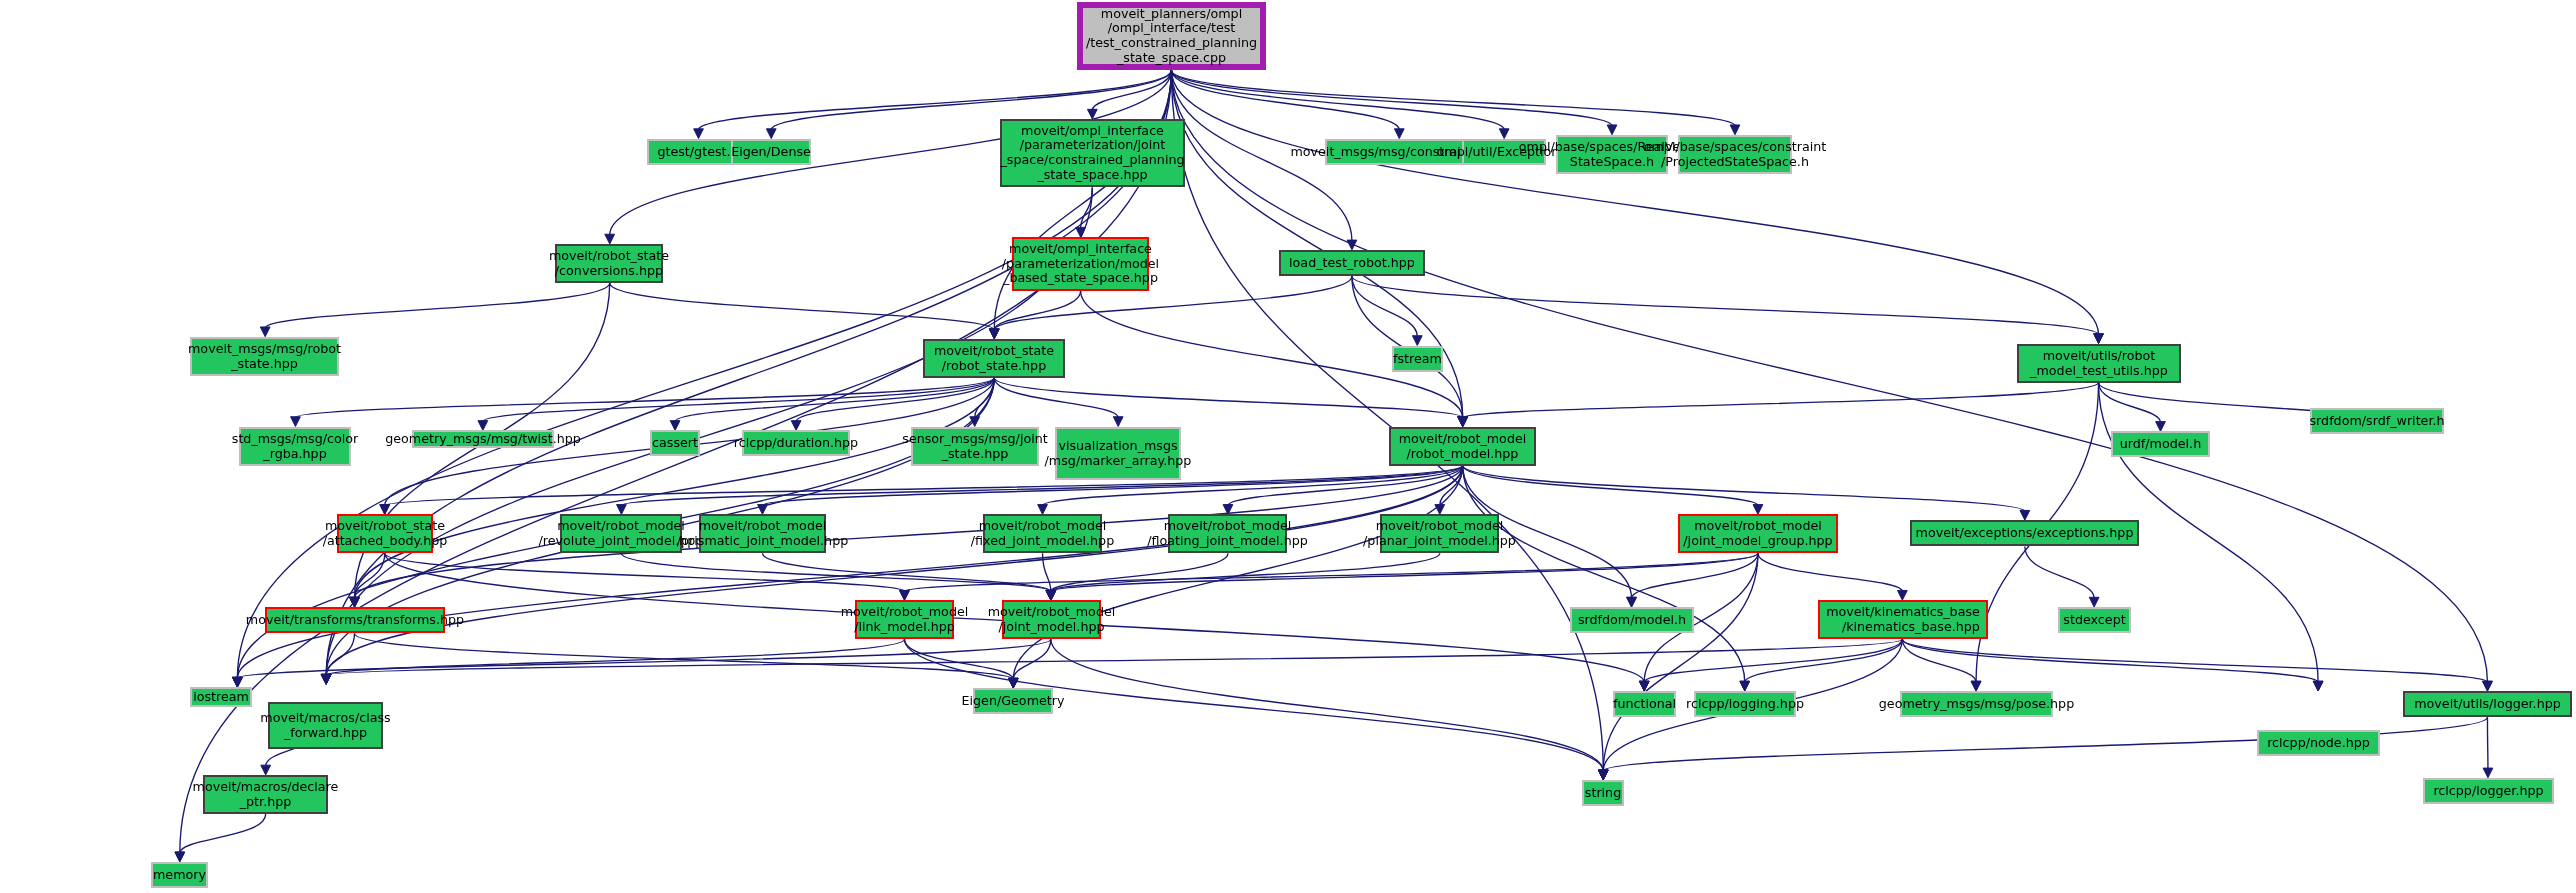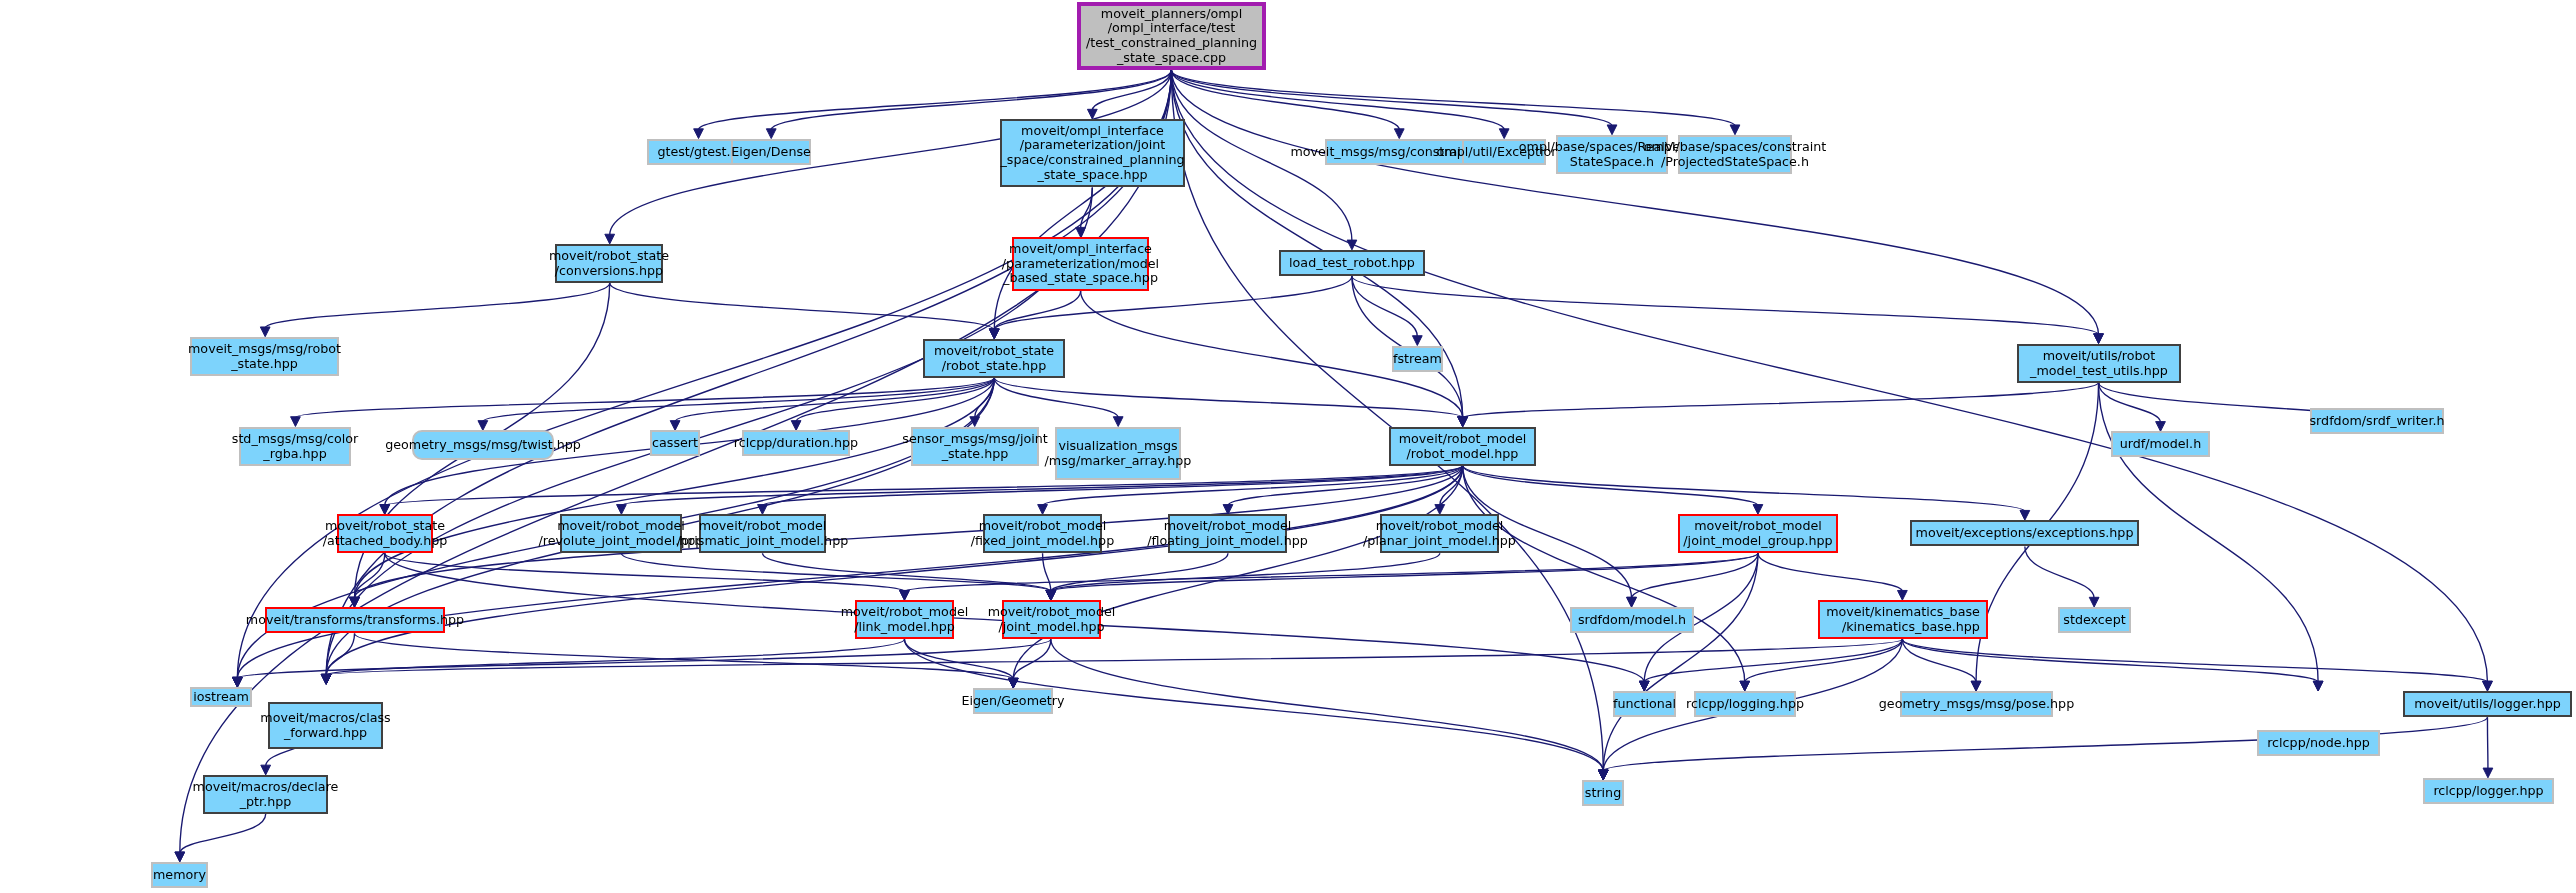--- a/index.html
+++ b/index.html
@@ -1,25 +1,25 @@
 <!DOCTYPE html>
 <html><head>
   <meta charset="utf-8">
   <style>
     html, body { margin: 0; padding: 0; background: #ffffff; }
     body { width: 2576px; height: 893px; position: relative; overflow: hidden;
            font-family: "DejaVu Sans", sans-serif; }
     #graph { position: absolute; left: 0; top: 0; width: 2576px; height: 893px; }
     .edge { fill: none; stroke: #191970; stroke-width: 1.4; }
     .arrow { fill: #191970; stroke: #191970; }
-    .node { position: absolute; box-sizing: border-box; background: #7dd3fc;
+    .node { position: absolute; box-sizing: border-box; background: #22c55e;
             display: flex; align-items: center; justify-content: center;
             text-align: center; font-size: 12.7px; line-height: 14.6px; color: #000;
             white-space: pre; padding: 2px 5.9px; cursor: pointer; }
-    .node.root { background: #bfbfbf; border: 4px solid #a21caf; cursor: default; }
+    .node.root { background: #bfbfbf; border: 6px solid #a21caf; cursor: default; }
     .node.doc { border: 2px solid #404040; }
     .node.red { border: 2px solid #ff0000; }
     .node.sys { border: 2px solid #bfbfbf; }
   </style>
 </head>
 <body>
 
 <svg id="graph" xmlns="http://www.w3.org/2000/svg" viewBox="0 0 2639 915" width="2576" height="893">
   <g id="edges">
       <path d="M1200,72 C1200,107 715.5,107 715.5,133" class="edge"></path>
@@ -233,21 +233,21 @@
     <div class="node doc" style="left: 1279px; top: 250px; width: 146px; height: 26px;">load_test_robot.hpp</div>
     <div class="node sys" style="left: 190px; top: 337px; width: 149px; height: 39px;">moveit_msgs/msg/robot
 _state.hpp</div>
     <div class="node doc" style="left: 923px; top: 339px; width: 142px; height: 39px;">moveit/robot_state
 /robot_state.hpp</div>
     <div class="node sys" style="left: 1392px; top: 346px; width: 51px; height: 26px;">fstream</div>
     <div class="node doc" style="left: 2017px; top: 344px; width: 164px; height: 39px;">moveit/utils/robot
 _model_test_utils.hpp</div>
     <div class="node sys" style="left: 239px; top: 427px; width: 112px; height: 39px;">std_msgs/msg/color
 _rgba.hpp</div>
-    <div class="node sys" style="left: 412px; top: 430px; width: 142px; height: 30px; border-radius: 10px;">geometry_msgs/msg/twist.hpp</div>
+    <div class="node sys" style="left: 412px; top: 430px; width: 142px; height: 18px;">geometry_msgs/msg/twist.hpp</div>
     <div class="node sys" style="left: 650px; top: 430px; width: 50px; height: 26px;">cassert</div>
     <div class="node sys" style="left: 742px; top: 430px; width: 108px; height: 26px;">rclcpp/duration.hpp</div>
     <div class="node sys" style="left: 911px; top: 427px; width: 128px; height: 39px;">sensor_msgs/msg/joint
 _state.hpp</div>
     <div class="node sys" style="left: 1055px; top: 427px; width: 126px; height: 53px;">visualization_msgs
 /msg/marker_array.hpp</div>
     <div class="node doc" style="left: 1389px; top: 427px; width: 147px; height: 39px;">moveit/robot_model
 /robot_model.hpp</div>
     <div class="node sys" style="left: 2111px; top: 431px; width: 99px; height: 26px;">urdf/model.h</div>
     <div class="node sys" style="left: 2310px; top: 408px; width: 134px; height: 26px;">srdfdom/srdf_writer.h</div>

